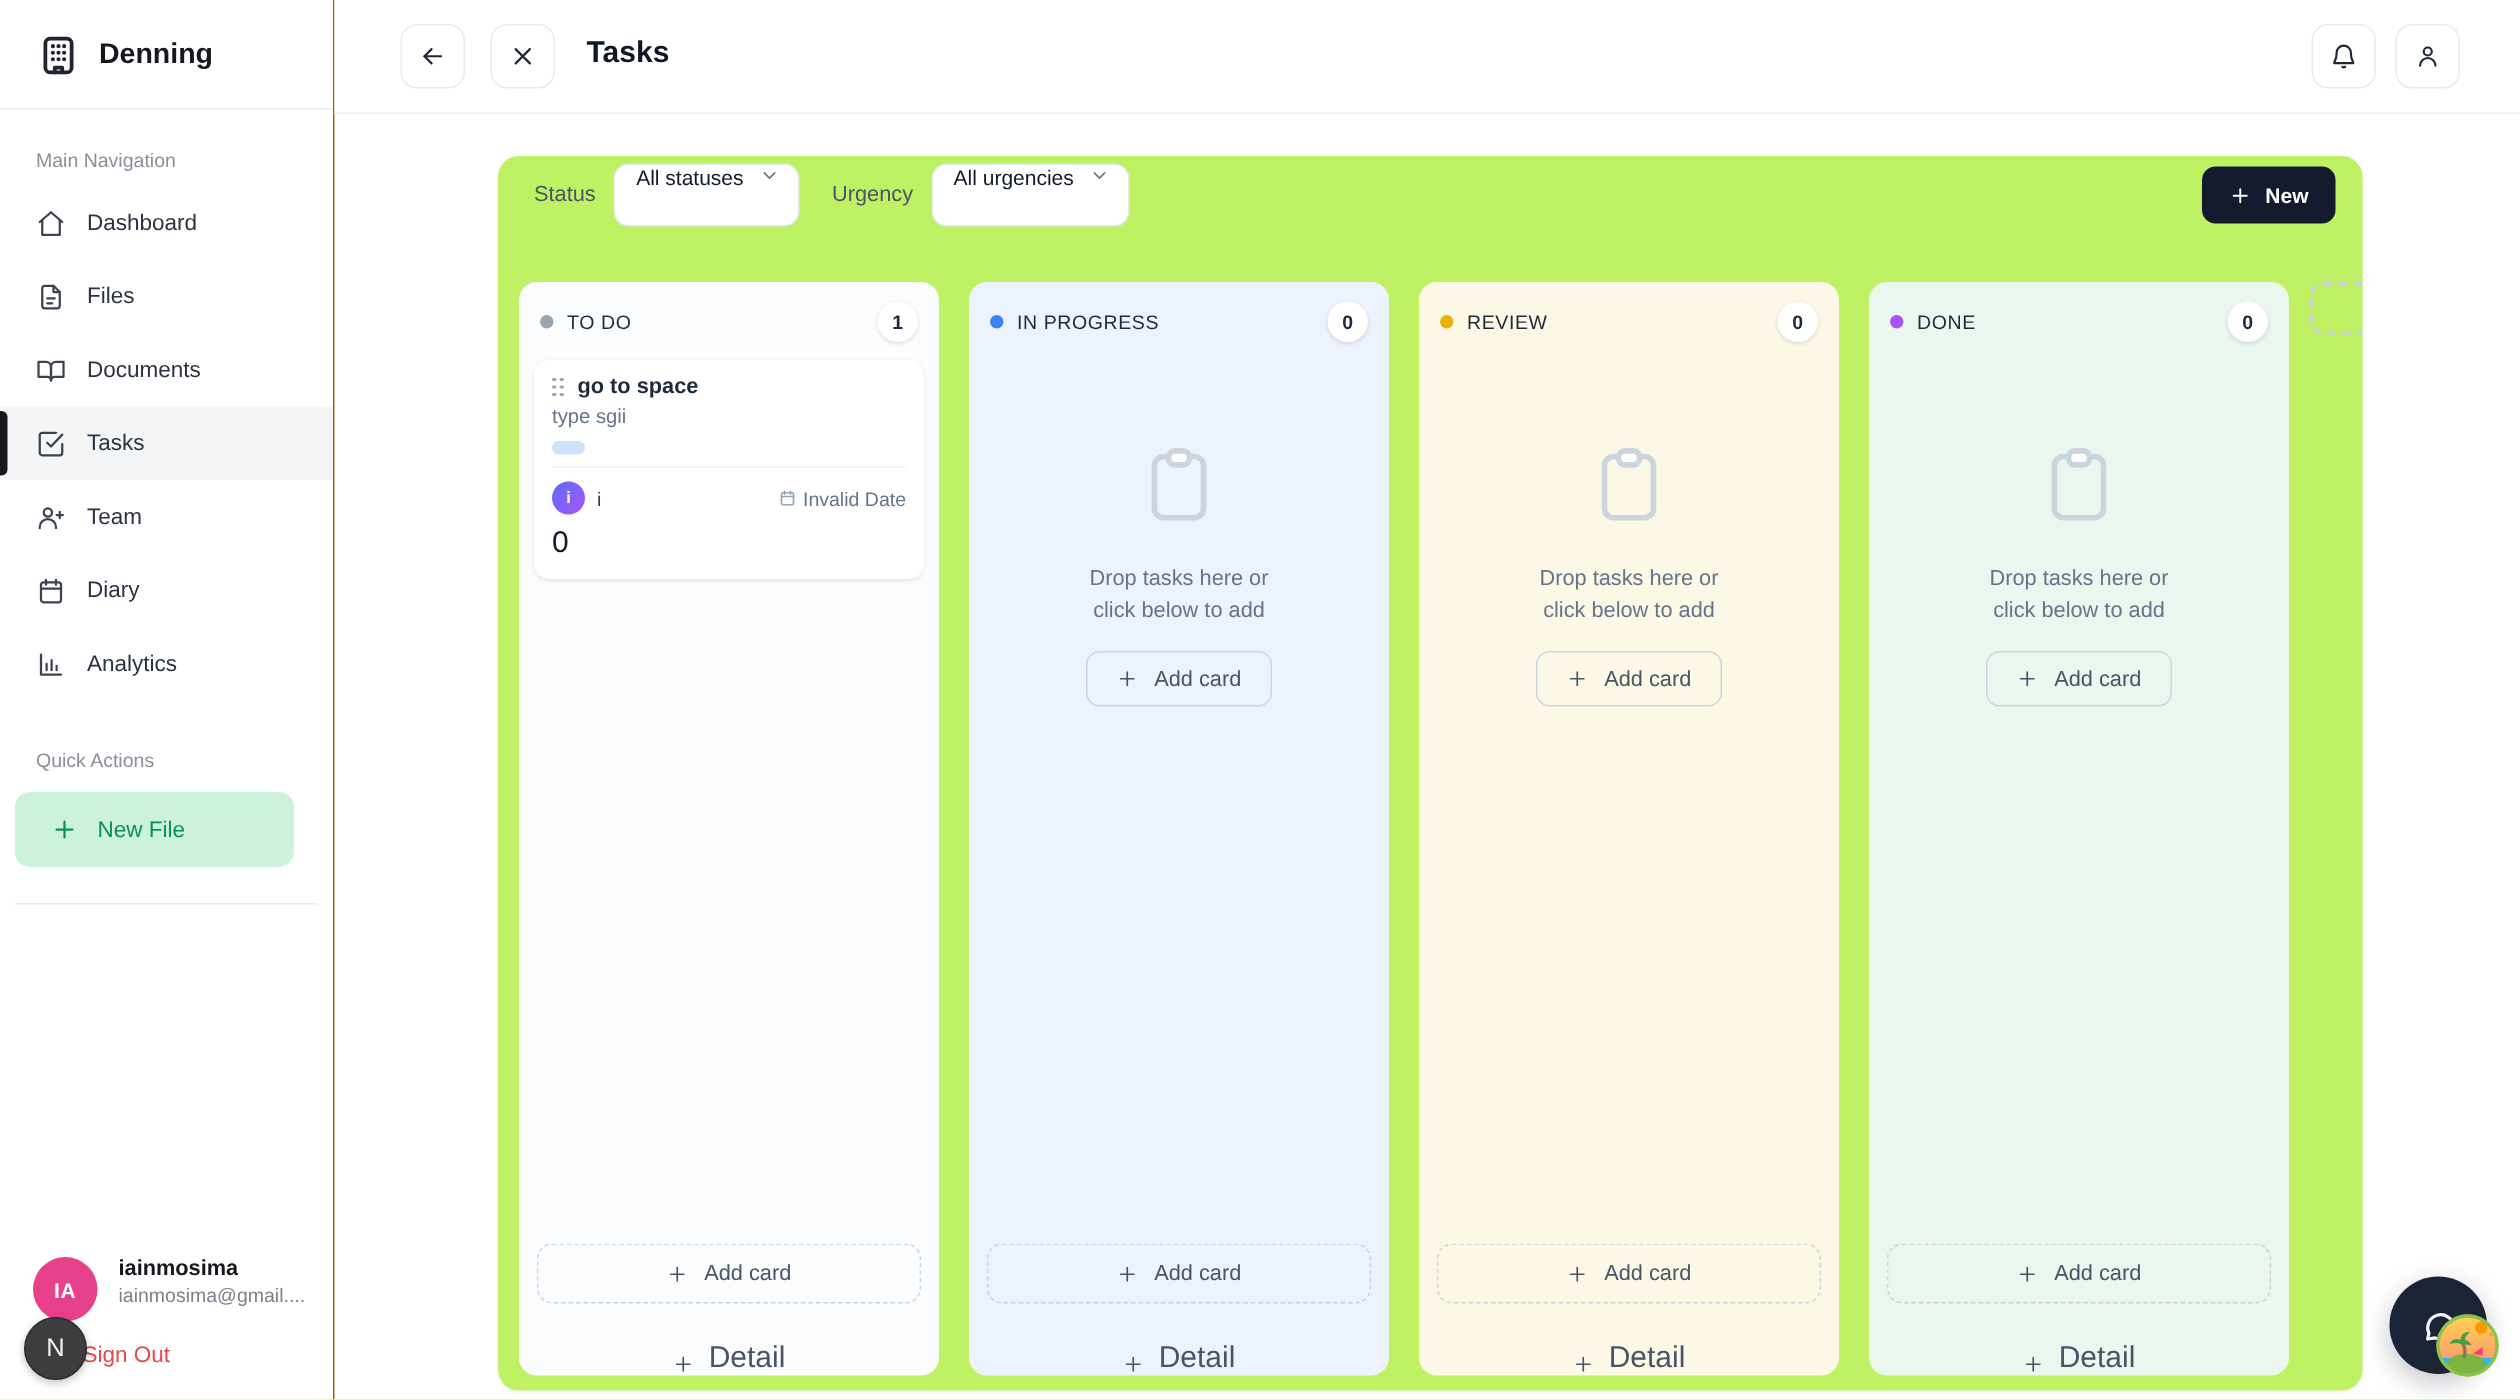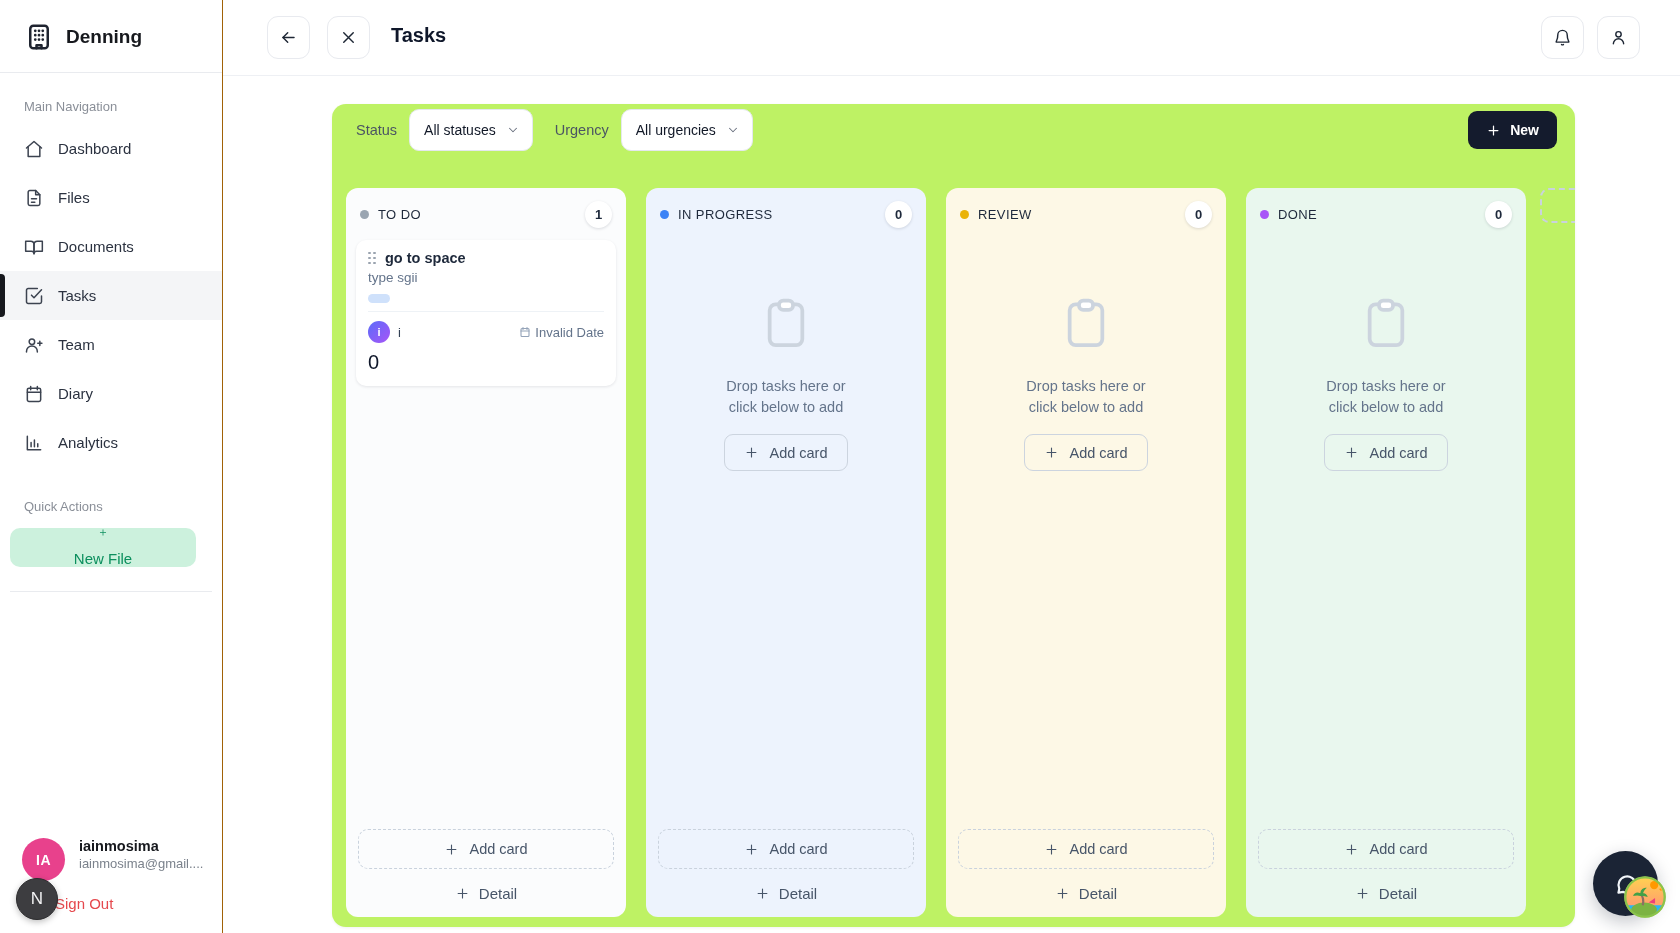--- a/index.html
+++ b/index.html
@@ -12,21 +12,21 @@
   .logo-row { display:flex; align-items:center; gap:12px; padding:22px 18px 20px 24px; }
   .logo-icon { width:30px; height:30px; color:#1f2430; }
   .logo-text { font-size:19px; font-weight:700; color:#16181d; }
   .sb-divider { border-top:1px solid #e9ebef; }
   .nav-section-label { font-size:13px; color:#8a8f98; padding:26px 24px 10px 24px; }
   .nav-item { position:relative; display:flex; align-items:center; gap:14px; height:49px; padding:0 24px; font-size:15px; color:#2b3240; cursor:pointer; }
   .nav-item .nicon { width:20px; height:20px; color:#3c4350; flex:none; }
   .nav-item.active { background:#f4f5f7; }
   .nav-item.active::before { content:""; position:absolute; left:0; top:3px; bottom:3px; width:5px; background:#16181d; border-radius:0 4px 4px 0; }
   .quick-label { font-size:13px; color:#8a8f98; padding:32px 24px 10px 24px; }
-  .new-file-btn { display:flex; align-items:center; gap:13px; margin:4px 14px 0 10px; height:39px; padding:0 24px; background:#ccf1dd; border:none; border-radius:10px; color:#0b8f5d; font-size:15px; font-weight:500; cursor:pointer; width:186px; font-family:inherit;flex-direction:column; }
+  .new-file-btn { display:flex; align-items:center; gap:13px; margin:4px 14px 0 10px; height:50px; padding:0 24px; background:#ccf1dd; border:none; border-radius:10px; color:#0b8f5d; font-size:15px; font-weight:500; cursor:pointer; width:186px; font-family:inherit; }
   .new-file-btn svg { width:18px; height:18px; }
   .sb-divider2 { border-top:1px solid #e9ebef; margin:24px 10px 0 10px; }
   .user-row { position:absolute; left:22px; bottom:52px; display:flex; gap:14px; }
   .avatar { width:43px; height:43px; border-radius:50%; background:#e8418c; color:#fff; font-size:14px; font-weight:700; display:flex; align-items:center; justify-content:center; letter-spacing:.5px; }
   .user-name { font-size:14.5px; font-weight:700; color:#16181d; }
   .user-email { font-size:13px; color:#7b828c; margin-top:2px; }
   .signout-row { position:absolute; left:0; bottom:12px; display:flex; align-items:center; padding-left:55px; height:36px; color:#e5484d; font-size:15px; cursor:pointer; }
   .n-fab { position:absolute; left:16px; bottom:13px; width:42px; height:42px; border-radius:50%; background:#3d3d40; border:1px solid #2c2c2e; color:#f2f2f3; font-size:17px; display:flex; align-items:center; justify-content:center; z-index:30; box-shadow:0 2px 6px rgba(0,0,0,.25); cursor:pointer; }
 
   
@@ -36,21 +36,21 @@
   .btn-back { left:44px; }
   .btn-close { left:104px; }
   .page-title { position:absolute; left:168px; top:24px; font-size:20px; font-weight:700; color:#0f172a; }
   .btn-bell { left:auto; right:96px; }
   .btn-user { left:auto; right:40px; }
 
   
   .board { position:absolute; left:332px; top:104px; width:1243px; height:823px; background:#bef264; border-radius:14px; box-shadow:0 1px 3px rgba(16,24,40,.06); display:flex; flex-direction:column; }
   .filterbar { display:flex; align-items:center; height:52px; padding:0 18px 0 24px; flex:none; }
   .filter-label { font-size:14.5px; color:#4b5563; }
-  .select { position:relative; display:flex; align-items:center; height:42px; background:#fff; border:1px solid #e4e8ee; border-radius:10px; padding:0 36px 0 14px; margin-left:12px; font-size:14px; color:#111827; cursor:pointer; }
+  .select { position:relative; display:flex; height:42px; background:#fff; border:1px solid #e4e8ee; border-radius:10px; padding:0 36px 0 14px; margin-left:12px; font-size:14px; color:#111827; cursor:pointer; }
   .select .chev { position:absolute; right:12px; width:14px; height:14px; color:#6b7280; }
   .flabel2 { margin-left:22px; }
   .new-btn { margin-left:auto; display:flex; align-items:center; gap:9px; height:38px; padding:0 18px; background:#141b2d; color:#fff; border:none; border-radius:9px; font-size:14px; font-weight:600; cursor:pointer; font-family:inherit; }
   .new-btn svg { width:15px; height:15px; }
 
   .columns { display:flex; gap:20px; padding:32px 14px 10px 14px; flex:1; overflow:hidden; position:relative; }
   .column { width:280px; flex:none; border-radius:12px; display:flex; flex-direction:column; }
   .col-head { display:flex; align-items:center; gap:9px; padding:13px 14px 8px 14px; }
   .dot { width:9px; height:9px; border-radius:50%; flex:none; }
   .col-title { font-size:13px; font-weight:400; letter-spacing:.4px; color:#1e293b; }
@@ -74,21 +74,21 @@
 
   
   .empty-state { display:flex; flex-direction:column; align-items:center; margin-top:56px; }
   .clipboard { width:56px; height:62px; color:#ccd4de; }
   .empty-text { margin-top:22px; text-align:center; font-size:14.5px; color:#64748b; line-height:1.45; }
   .empty-add { margin-top:16px; display:flex; align-items:center; gap:10px; height:37px; padding:0 19px; border:1px solid #ccd4df; border-radius:9px; background:transparent; color:#475569; font-size:14.5px; cursor:pointer; font-family:inherit; }
   .empty-add svg, .dashed-add svg, .detail-btn svg { width:15px; height:15px; }
 
   .col-bottom { margin-top:auto; }
   .dashed-add { display:flex; align-items:center; justify-content:center; gap:10px; margin:0 12px; height:40px; border:1.5px dashed #c9d2dd; border-radius:10px; color:#475569; font-size:14.5px; background:transparent; width:calc(100% - 24px); cursor:pointer; font-family:inherit; }
-  .detail-btn { display:flex; align-items:center; justify-content:center; gap:9px; height:48px; color:#475569; font-size:15px; cursor:pointer; }
+  .detail-btn { display:flex; align-items:flex-end; justify-content:center; gap:9px; height:48px; color:#475569; font-size:20px; cursor:pointer; }
 
   .ghost-col { position:absolute; left:1208px; top:32px; width:120px; height:35px; border:2px dashed #c9d2dd; border-radius:9px; cursor:pointer; }
 
   
   .chat-fab { position:absolute; right:22px; bottom:17px; width:65px; height:65px; border-radius:50%; background:#1b2435; display:flex; align-items:center; justify-content:center; color:#f1f5f9; box-shadow:0 6px 18px rgba(15,23,42,.25); cursor:pointer; z-index:20; }
   .chat-fab > svg.icn { width:26px; height:26px; }
   .island { position:absolute; right:-9px; bottom:-3px; width:44px; height:44px; }
 </style>
 </head>
 <body>

